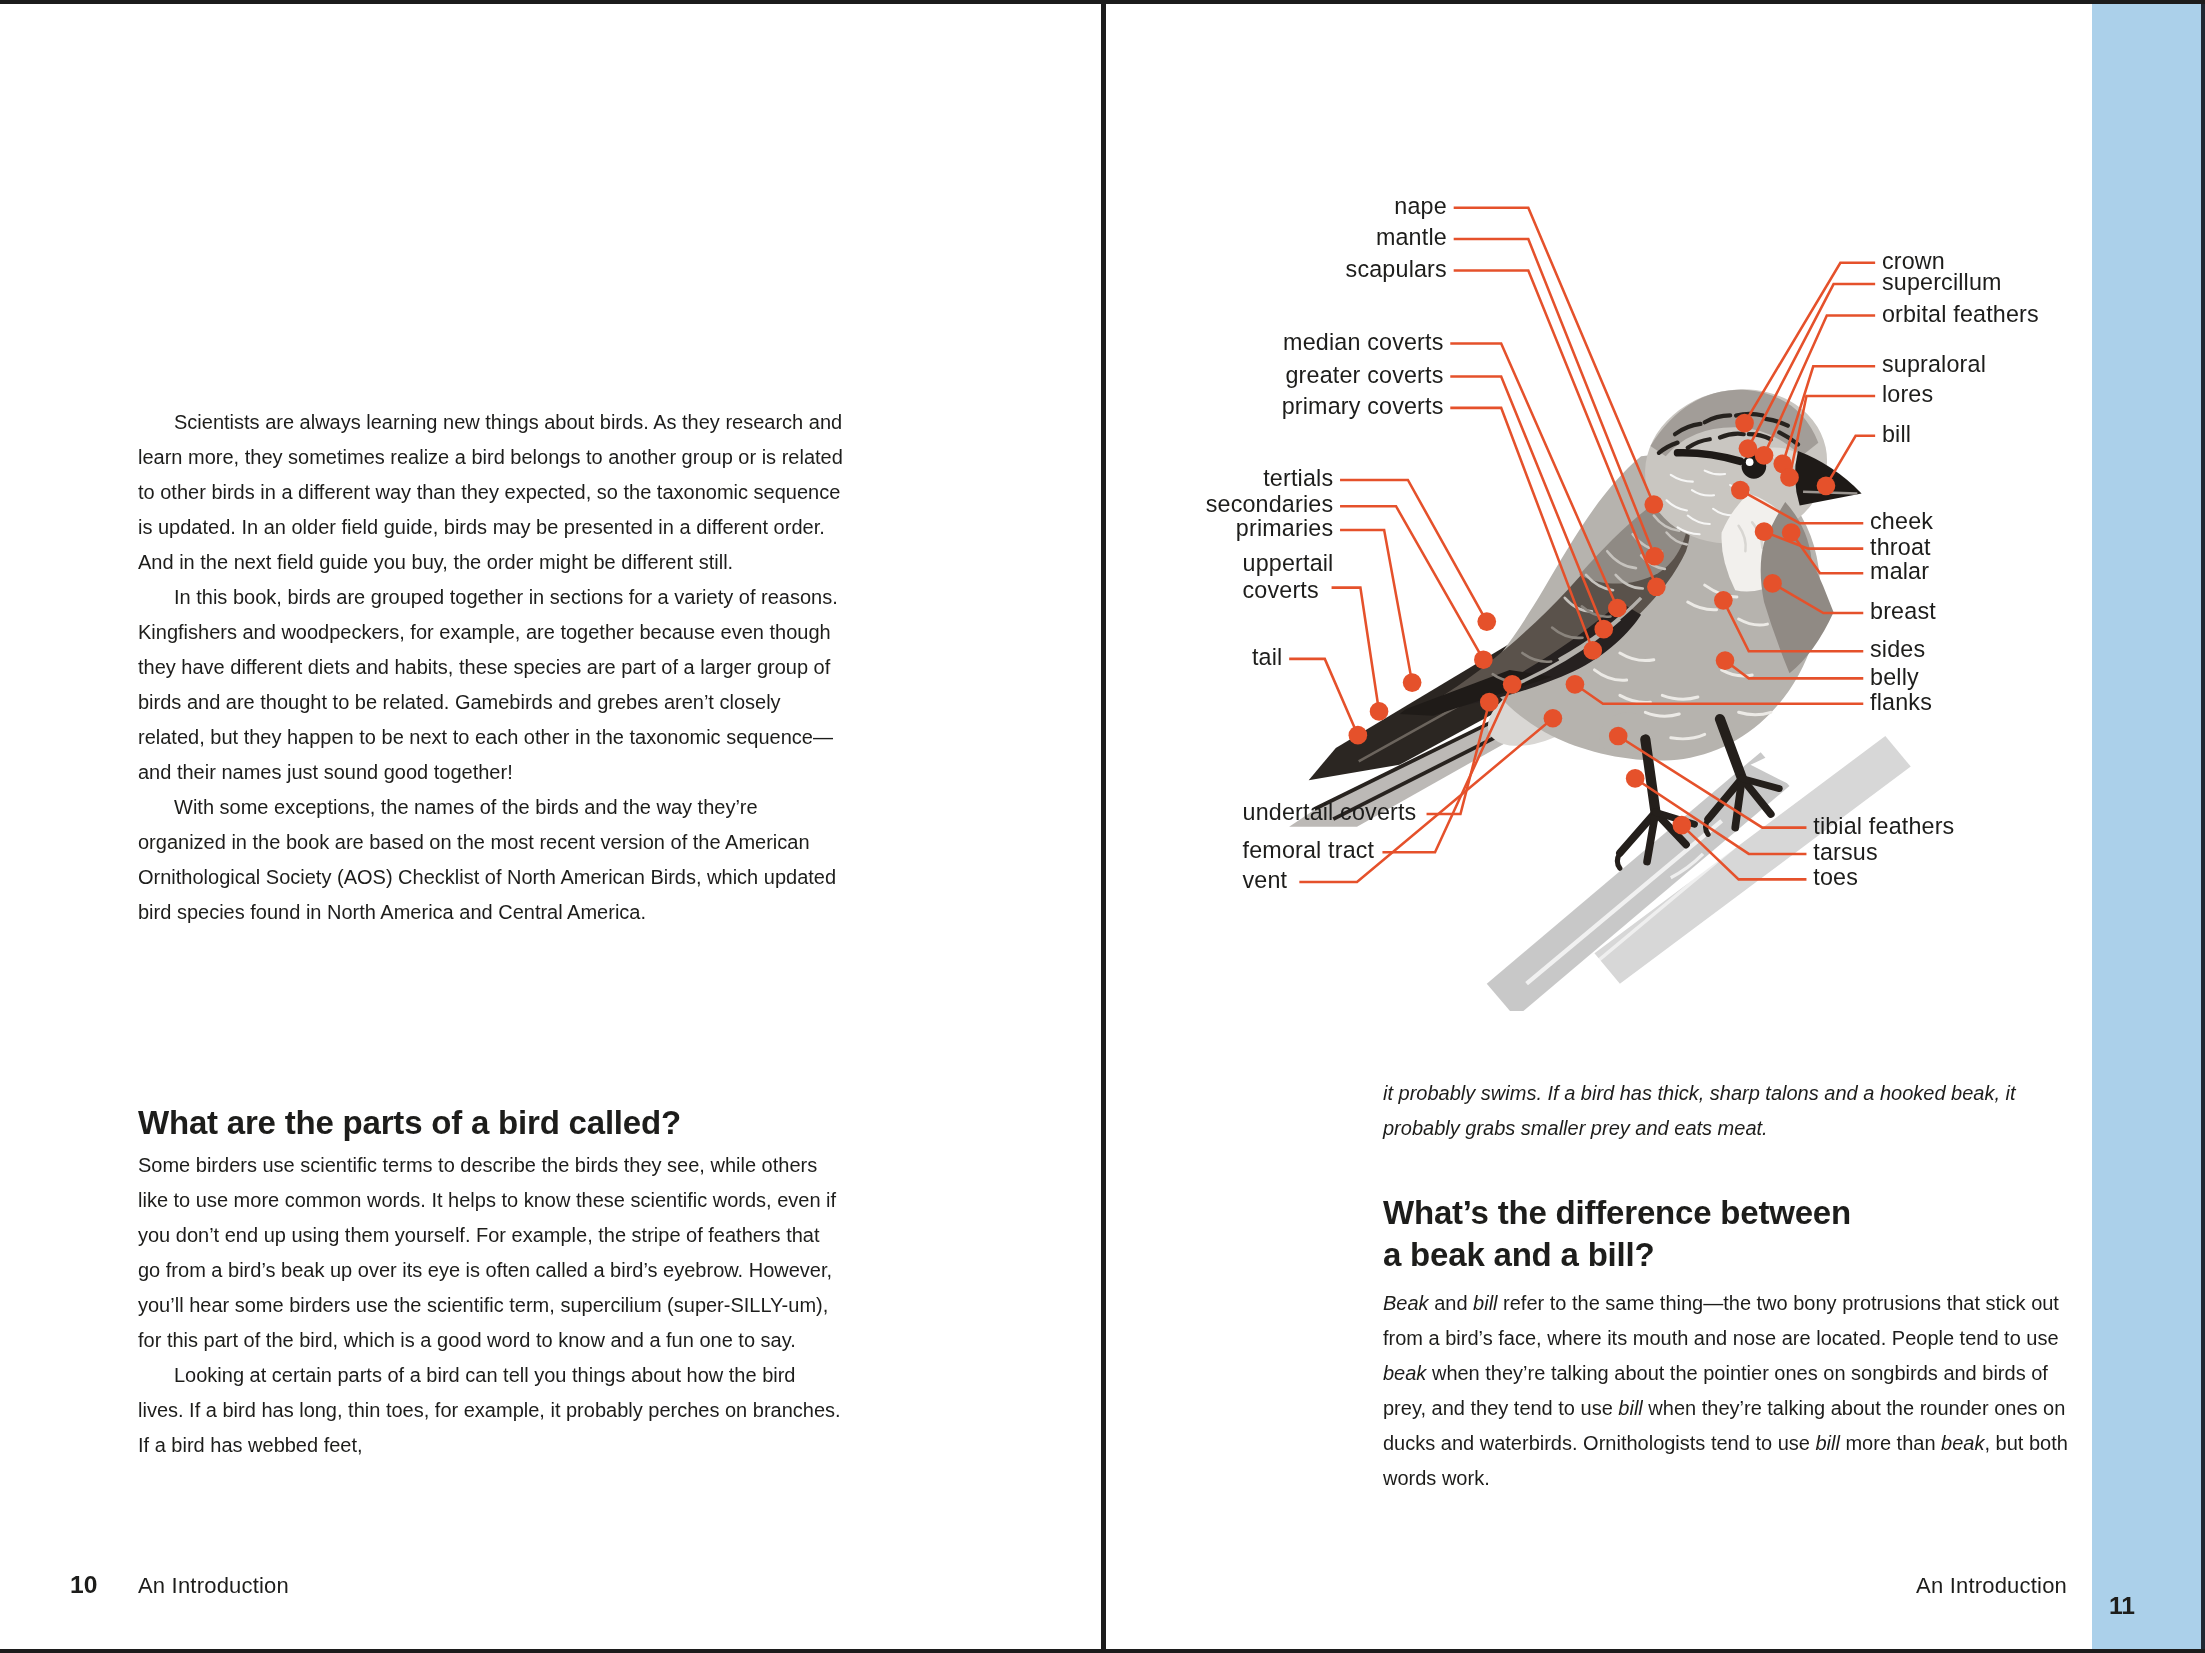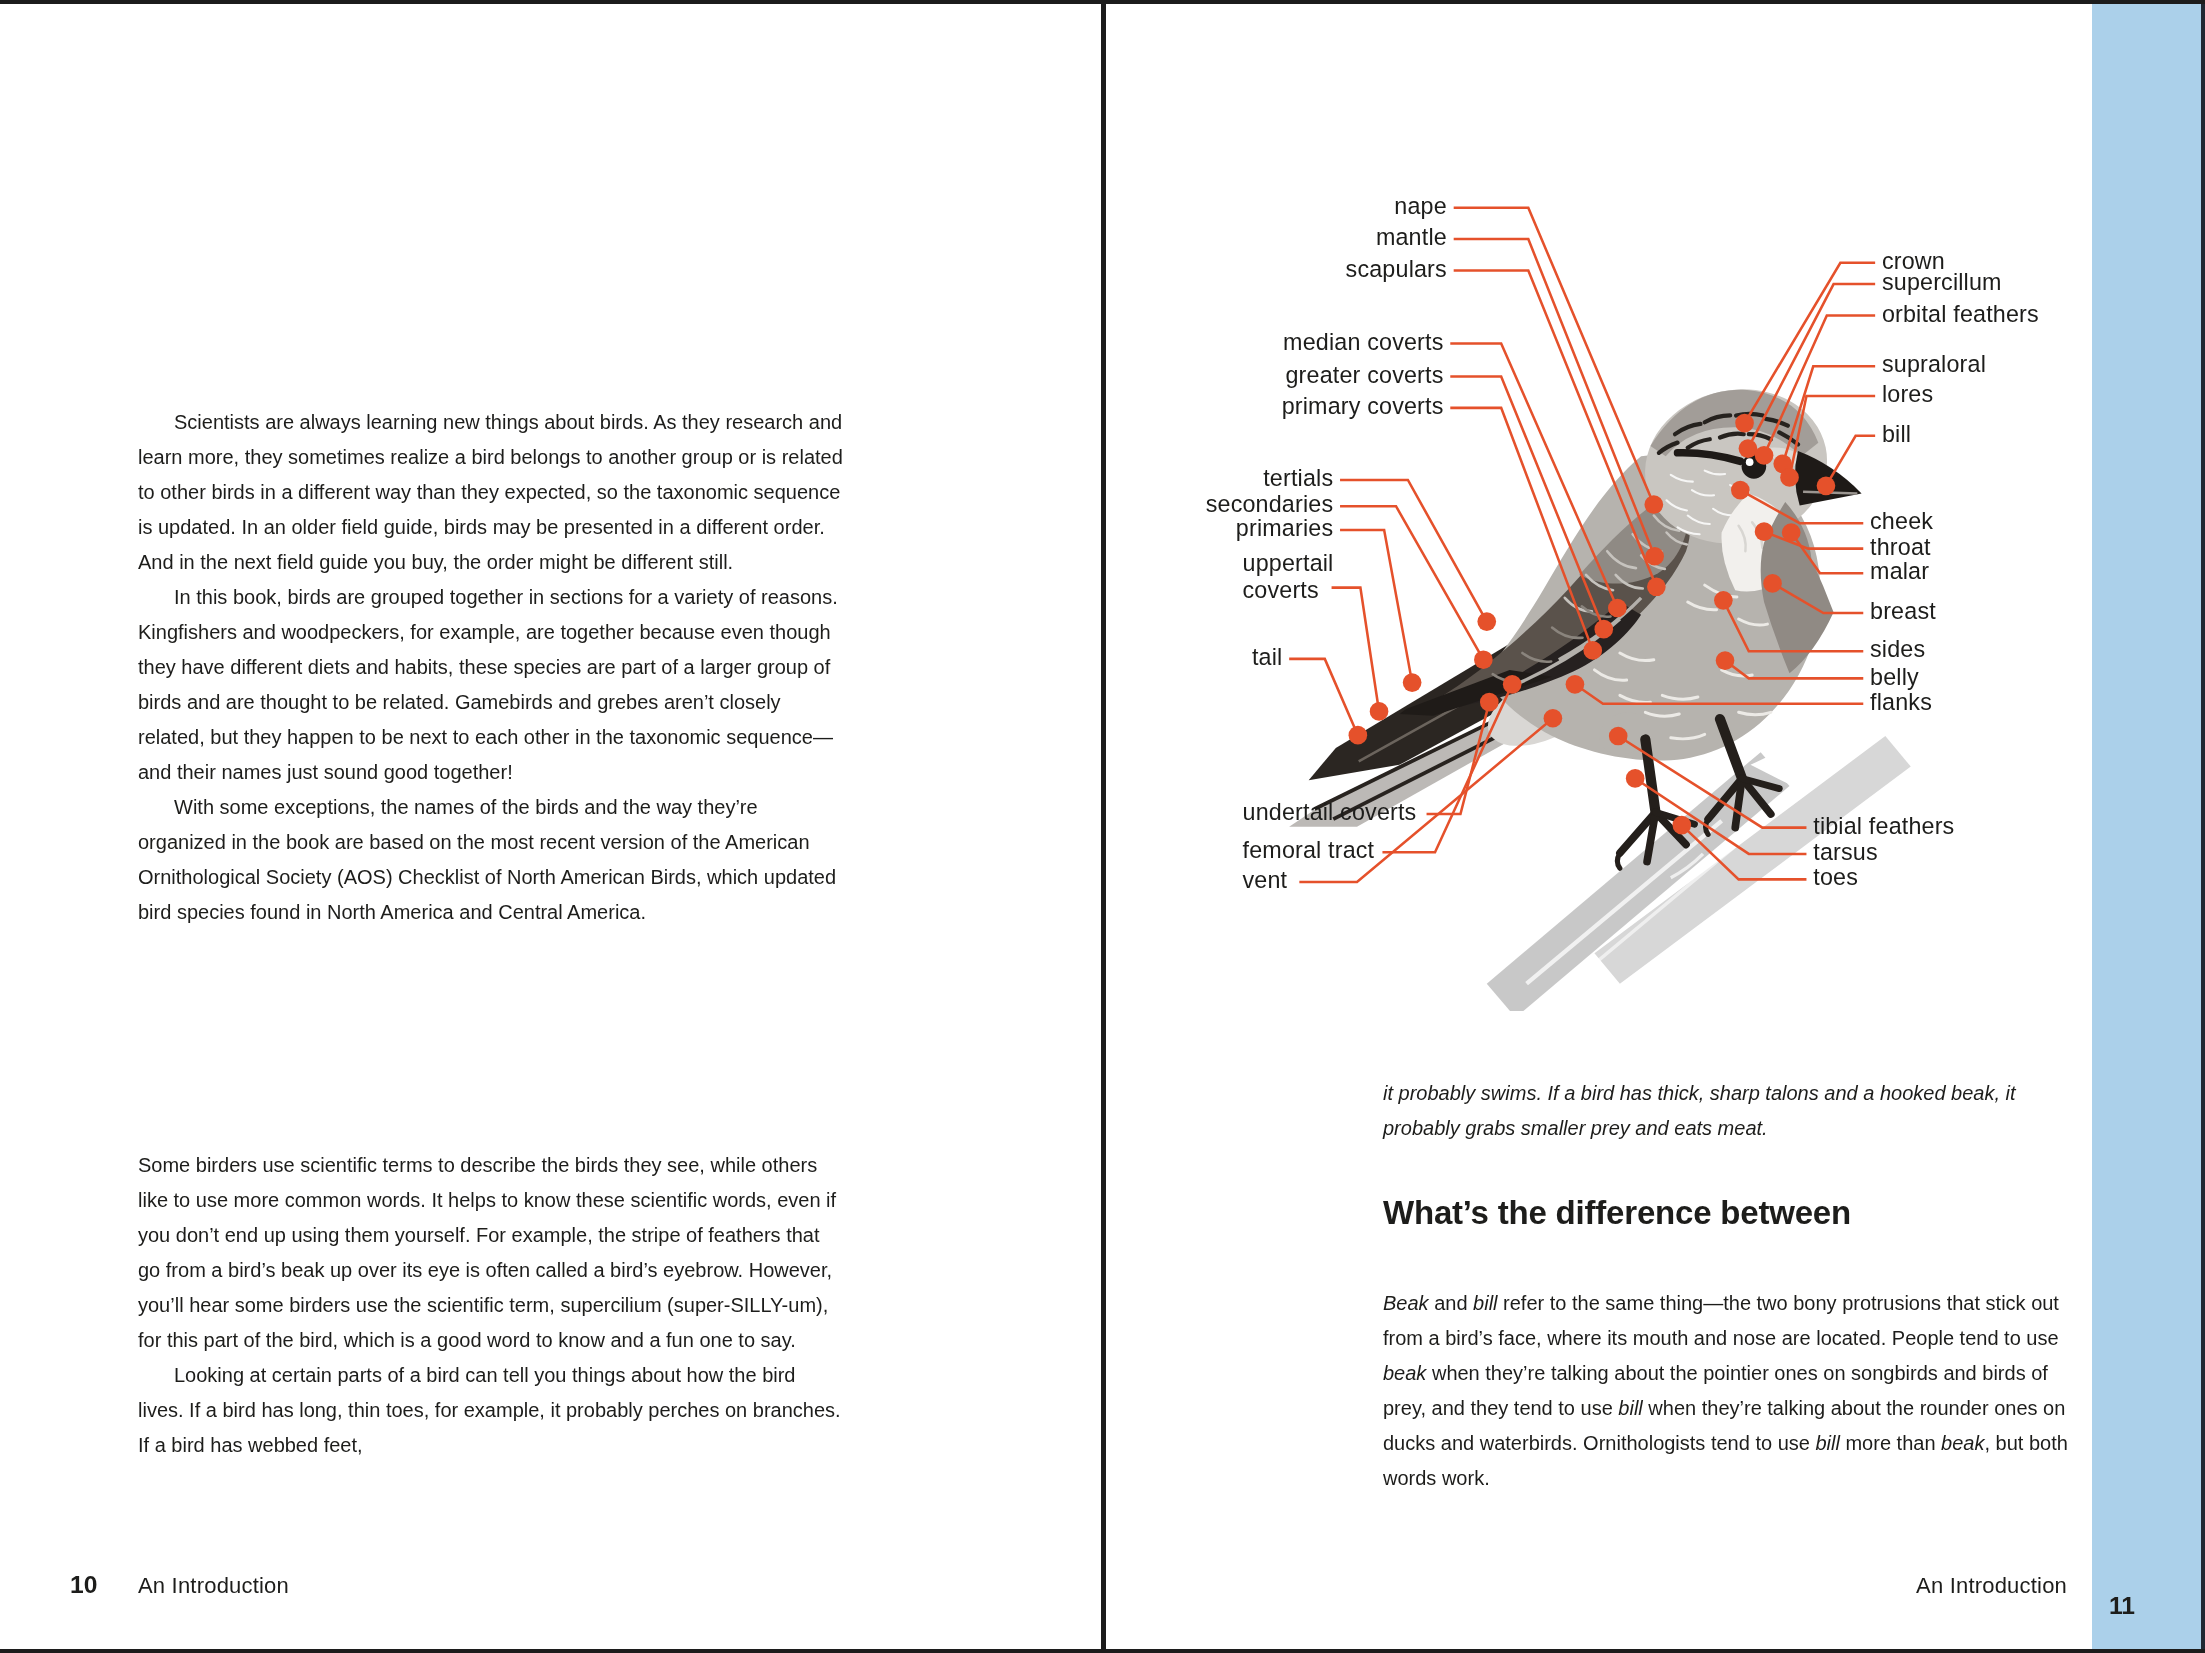--- a/index.html
+++ b/index.html
@@ -34,20 +34,23 @@
   <div class="rule" style="left:0; top:0; width:2205px; height:4.2px;"></div>
   <div class="rule" style="left:0; top:1649px; width:2205px; height:5.1px;"></div>
   <div class="rule" style="left:1101px; top:0; width:5.1px; height:1654px;"></div>
 
   <div class="body-text" style="left:138px; top:405px; width:706px;">
     <p>Scientists are always learning new things about birds. As they research and learn more, they sometimes realize a bird belongs to another group or is related to other birds in a different way than they expected, so the taxonomic sequence is updated. In an older field guide, birds may be presented in a different order. And in the next field guide you buy, the order might be different still.</p>
     <p>In this book, birds are grouped together in sections for a variety of reasons. Kingfishers and woodpeckers, for example, are together because even though they have different diets and habits, these species are part of a larger group of birds and are thought to be related. Gamebirds and grebes aren’t closely related, but they happen to be next to each other in the taxonomic sequence—and their names just sound good together!</p>
     <p>With some exceptions, the names of the birds and the way they’re organized in the book are based on the most recent version of the American Ornithological Society (AOS) Checklist of North American Birds, which updated bird species found in North America and Central America.</p>
   </div>
 
+  <div class="sec-heading" style="left:138px; top:1102px;">
+    <span>What are the parts of a bird called?</span>
+  </div>
 
   <div class="body-text" style="left:138px; top:1148px; width:706px;">
     <p class="noindent">Some birders use scientific terms to describe the birds they see, while others like to use more common words. It helps to know these scientific words, even if you don’t end up using them yourself. For example, the stripe of feathers that go from a bird’s beak up over its eye is often called a bird’s eyebrow. However, you’ll hear some birders use the scientific term, supercilium (super-SILLY-um), for this part of the bird, which is a good word to know and a fun one to say.</p>
     <p>Looking at certain parts of a bird can tell you things about how the bird lives. If a bird has long, thin toes, for example, it probably perches on branches. If a bird has webbed feet,</p>
   </div>
 
   <div class="footer-num" style="left:70px; top:1571px;">10</div>
   <div class="footer-sec" style="left:138px; top:1573px;">An Introduction</div>
 
   <svg style="position:absolute; left:1145px; top:110px;" width="943" height="901" viewBox="0 0 1112 1062">
@@ -278,20 +281,21 @@
     <text x="788" y="877" dominant-baseline="middle">tarsus</text>
     <text x="788" y="907" dominant-baseline="middle">toes</text>
   </svg>
 
   <div class="body-text" style="left:1383px; top:1076px; width:700px;font-style:italic;">
     <p class="noindent">it probably swims. If a bird has thick, sharp talons and a hooked beak, it probably grabs smaller prey and eats meat.</p>
   </div>
 
   <div class="sec-heading" style="left:1383px; top:1192px;">
     <span>What’s the difference between</span>
+    <span>a beak and a bill?</span>
   </div>
 
   <div class="body-text" style="left:1383px; top:1286px; width:700px;">
     <p class="noindent"><i>Beak</i><span> and </span><i>bill</i><span> refer to the same thing—the two bony protrusions that stick out from a bird’s face, where its mouth and nose are located. People tend to use </span><i>beak</i><span> when they’re talking about the pointier ones on songbirds and birds of prey, and they tend to use </span><i>bill</i><span> when they’re talking about the rounder ones on ducks and waterbirds. Ornithologists tend to use </span><i>bill</i><span> more than </span><i>beak</i><span>, but both words work.</span></p>
   </div>
 
   <div class="footer-sec right-align" style="left:1696px; top:1573px; width:371px;">An Introduction</div>
   <div class="footer-num" style="left:2109px; top:1568px;margin-top:24px;">11</div>
 
 </div>

